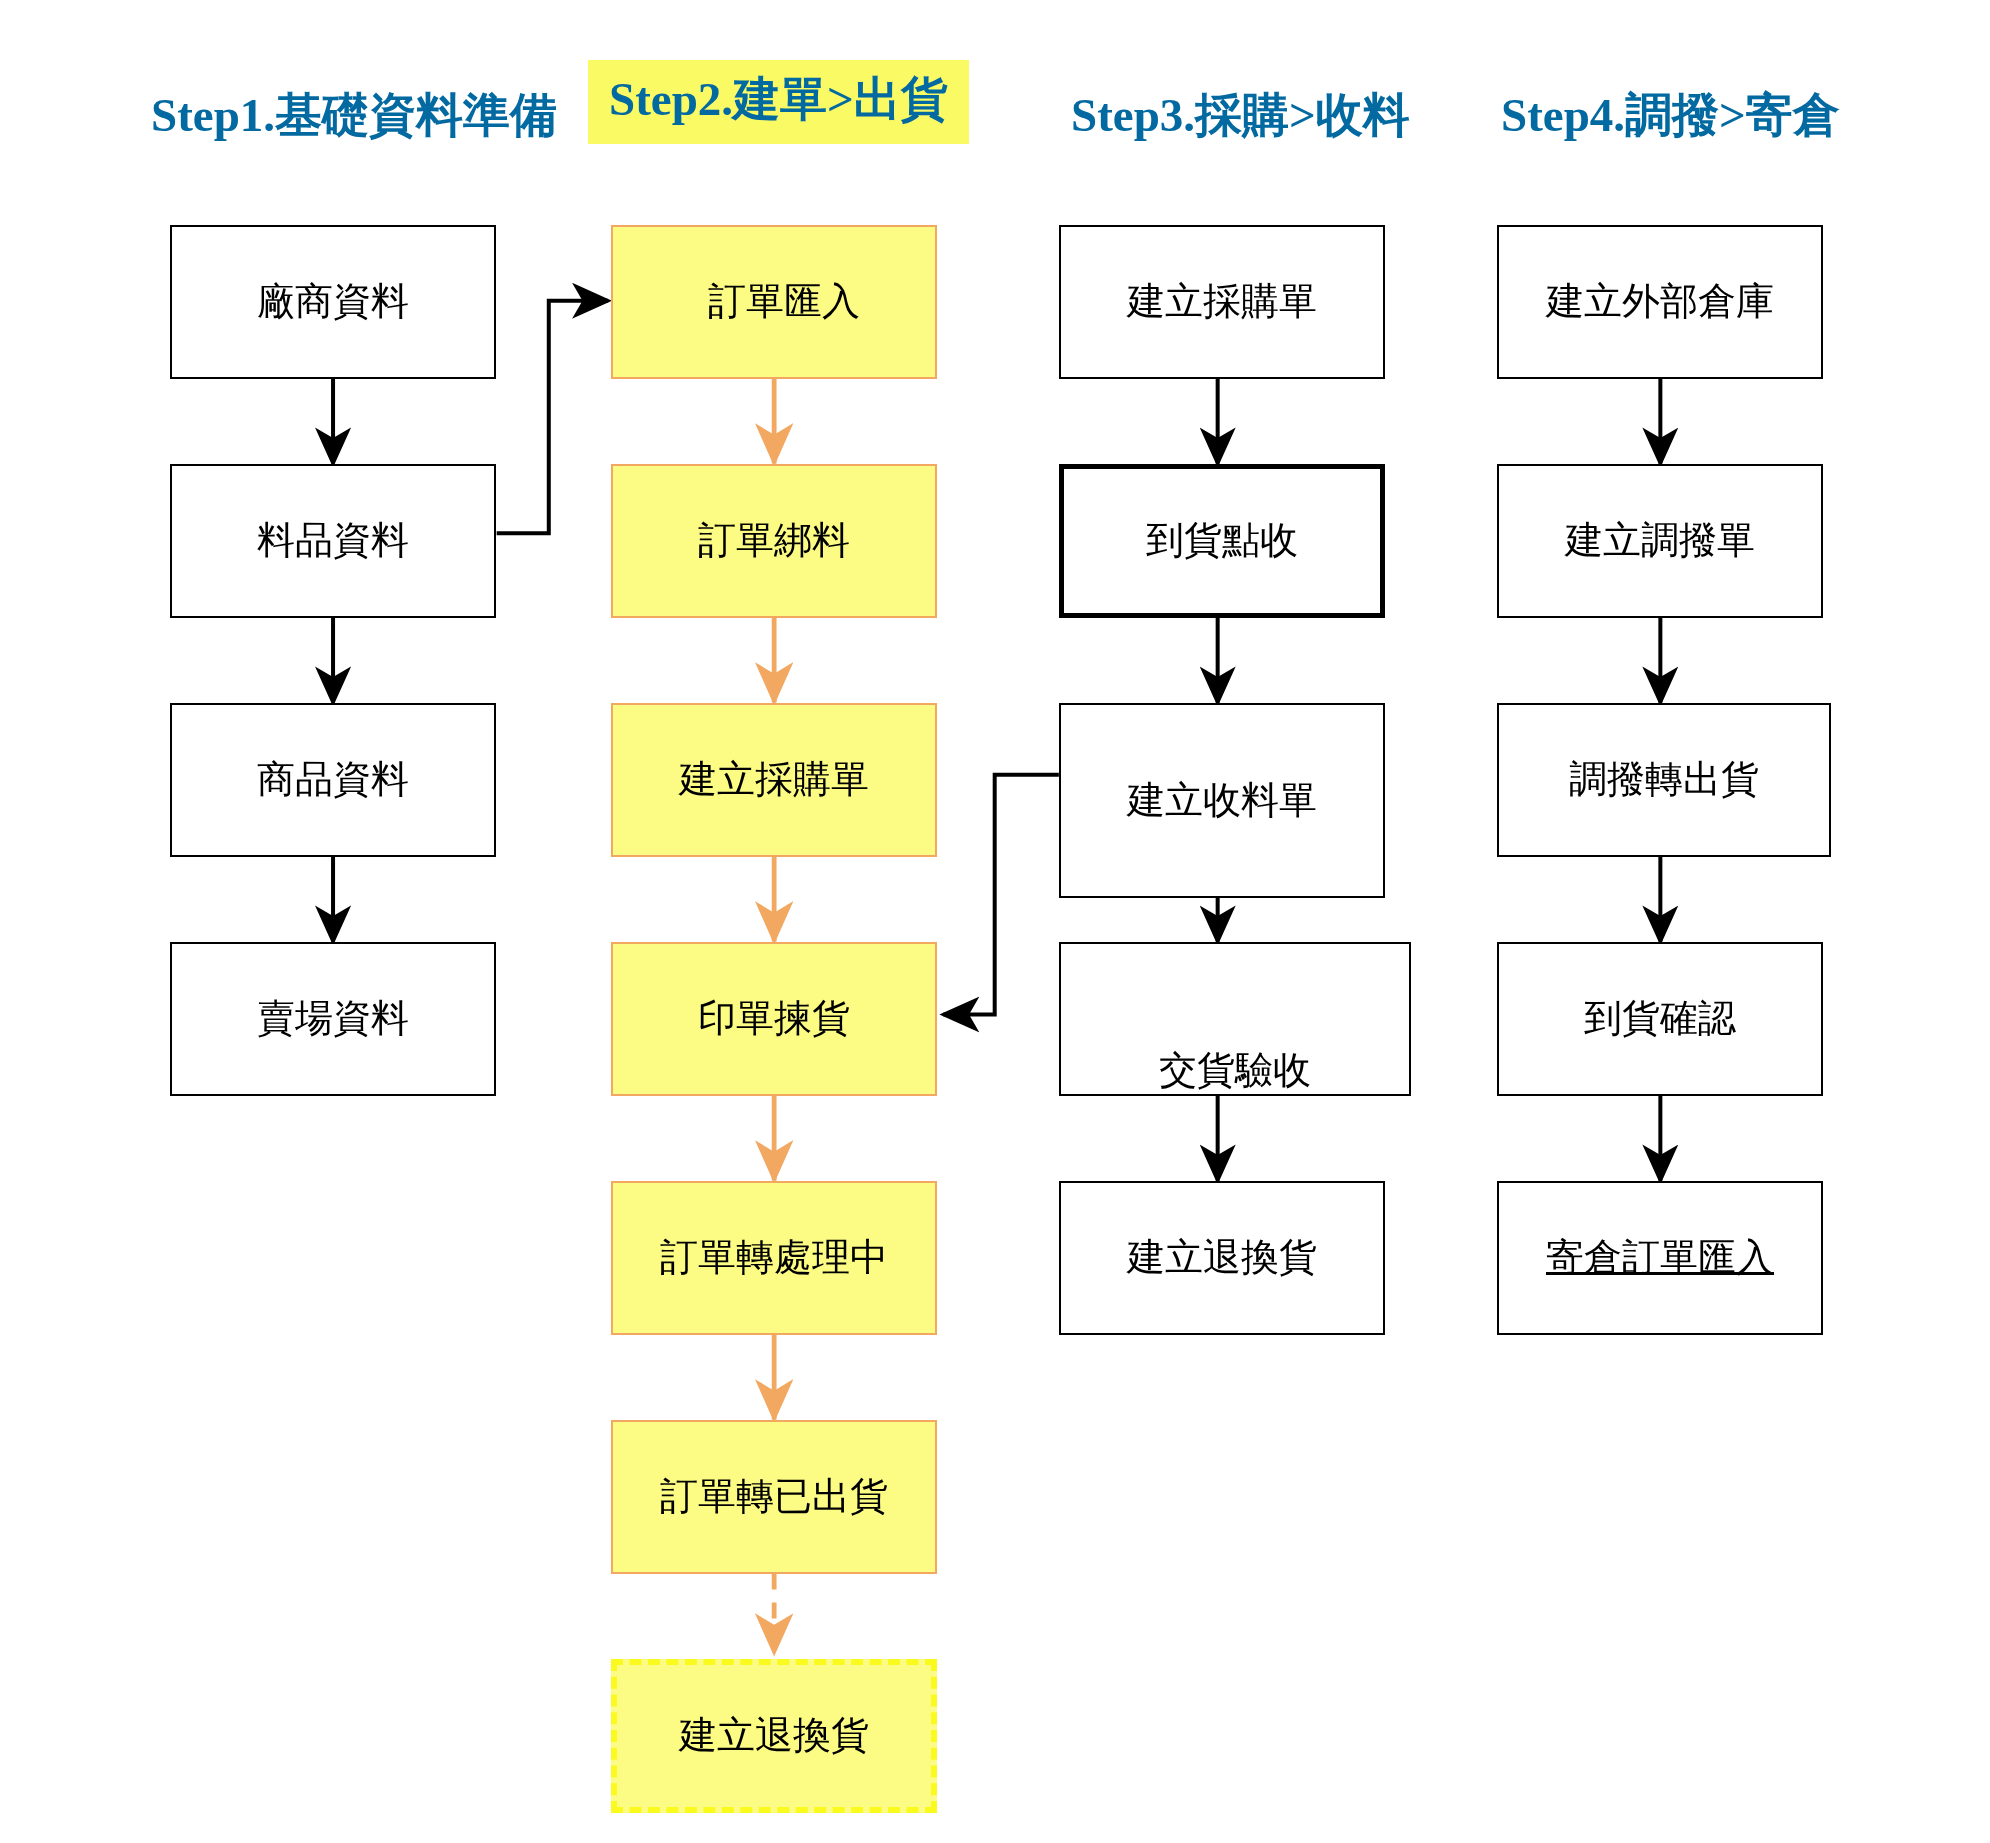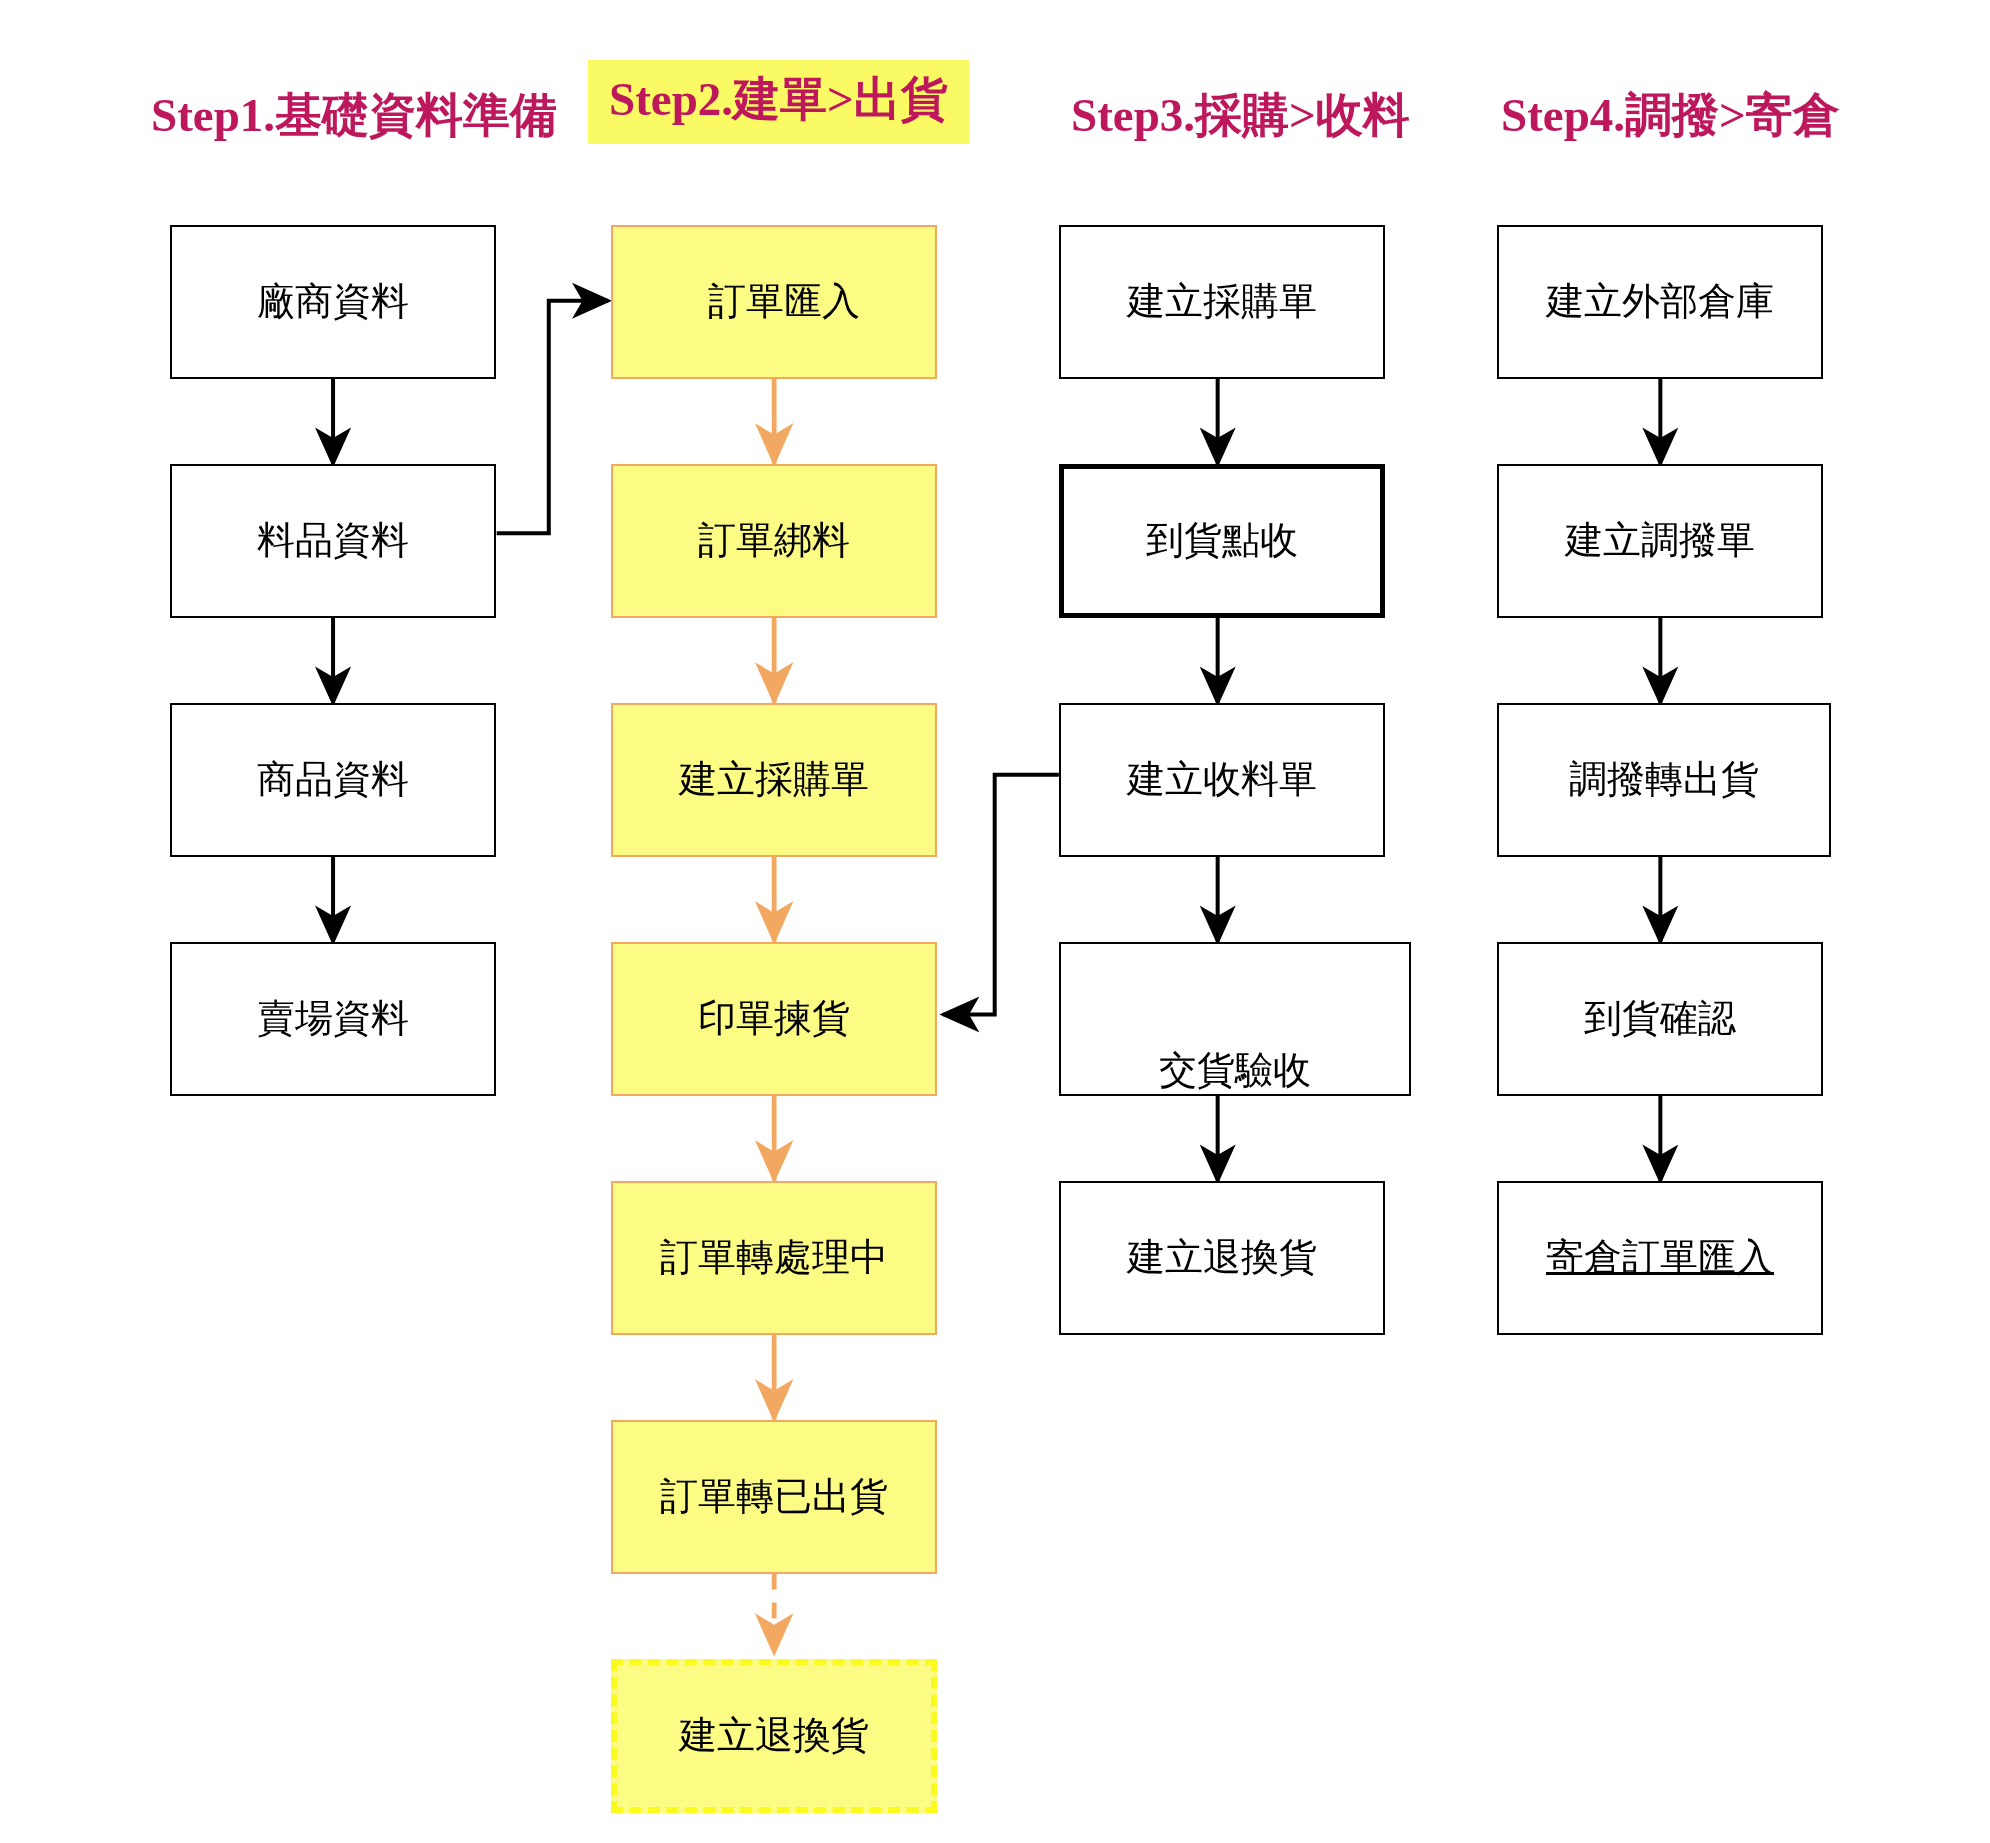--- a/index.html
+++ b/index.html
@@ -17,21 +17,21 @@
     height: 1843px;
     background: #ffffff;
     overflow: hidden;
   }
   
   .col-header {
     position: absolute;
     font-family: "Liberation Serif", "DejaVu Serif", serif;
     font-weight: bold;
     font-size: 47px;
-    color: #be185d;
+    color: #0369a1;
     white-space: nowrap;
     line-height: 1.1;
     letter-spacing: 0px;
   }
   .col-header.highlighted {
     background: #FAFA64;
     padding: 14.4px 21px 17.6px 21px;
   }
   
   .node {
@@ -193,21 +193,21 @@
   <div class="node accent-dashed" style="left:611px; top:1659px; width:326px; height:154px;">
     <span>建立退換貨</span>
   </div>
 
   <div class="node plain" style="left:1059px; top:225px; width:326px; height:154px;">
     <span>建立採購單</span>
   </div>
   <div class="node plain-thick" style="left:1059px; top:464px; width:326px; height:154px;">
     <span>到貨點收</span>
   </div>
-  <div class="node plain" style="left:1059px; top:703px; width:326px; height:154px;">
+  <div class="node plain" style="left:1059px; top:703px; width:326px; height:195px;">
     <span>建立收料單</span>
   </div>
   <div class="node plain" style="left:1059px; top:942px; width:352px; height:154px;align-items:flex-end;">
     <span>交貨驗收</span>
   </div>
   <div class="node plain" style="left:1059px; top:1181px; width:326px; height:154px;">
     <span>建立退換貨</span>
   </div>
 
   <div class="node plain" style="left:1497px; top:225px; width:326px; height:154px;">

